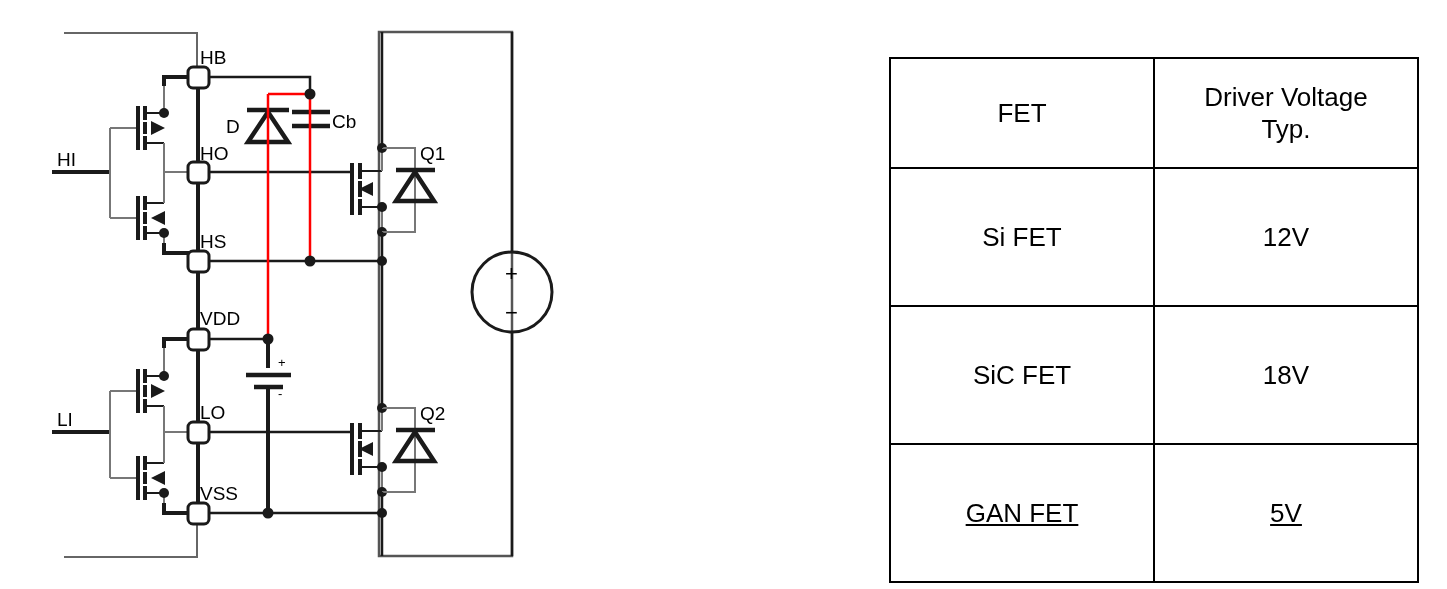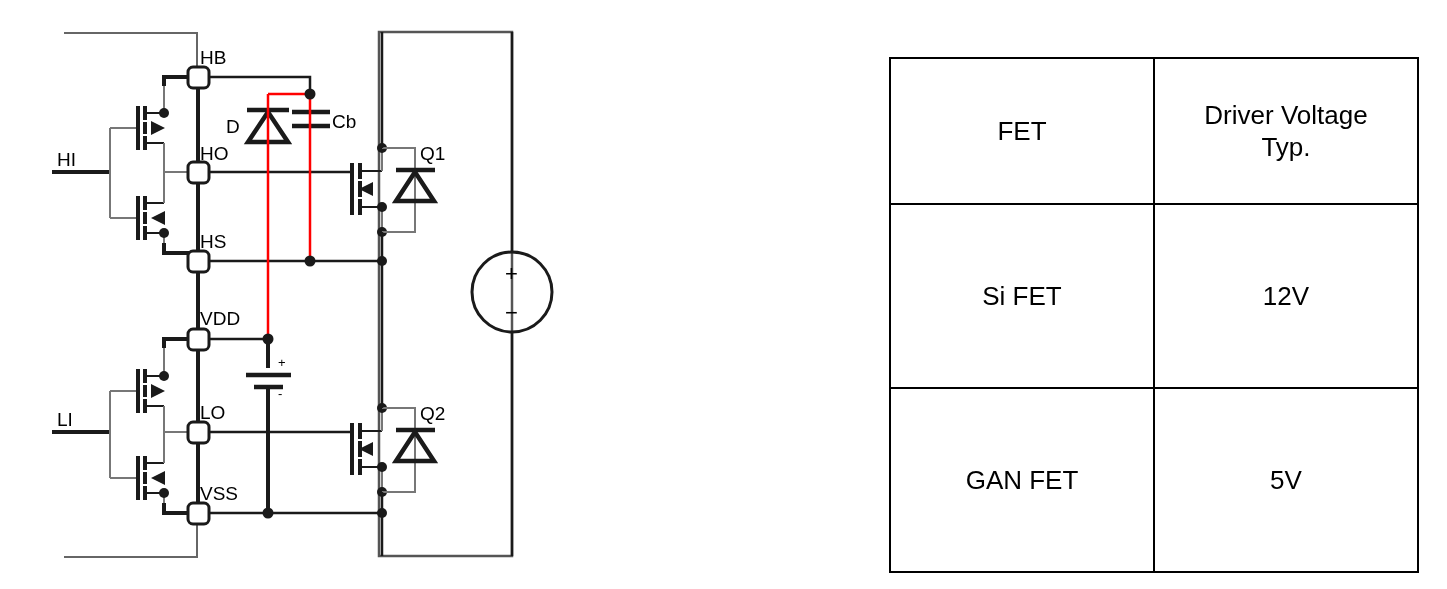--- a/index.html
+++ b/index.html
@@ -13,21 +13,21 @@
   
   #fet-table{position:absolute;left:889px;top:57px;width:524px;height:516px;
              border-collapse:collapse;table-layout:fixed;}
   #fet-table td{border:2px solid #000;text-align:center;vertical-align:middle;
                 font-family:"Liberation Sans",sans-serif;font-size:26px;color:#000;
                 padding:0;line-height:1.25;}
   #fet-table .c0{width:262px;}
   #fet-table .c1{width:262px;margin-top:32px;}
   #fet-table tr.r-head td{height:108px;}
   #fet-table tr.r-body td{height:136px;text-align:center;}
-  #fet-table tr.r-last td{height:136px;}
+  #fet-table tr.r-last td{height:136px;text-decoration:underline;}
 </style>
 </head>
 <body>
 
 <div id="root">
 
   <svg id="schematic" viewBox="0 0 620 589">
     <defs>
       <g id="drv-nfet">
 
@@ -261,20 +261,24 @@
   <table id="fet-table">
     <tbody>
       <tr class="r-head">
         <td class="c0">FET</td>
         <td class="c1"><span>Driver Voltage</span><br><span>Typ.</span></td>
       </tr>
       <tr class="r-body">
         <td class="c0">Si FET</td>
         <td class="c1">12V</td>
       </tr>
+      <tr class="r-body">
+        <td class="c0">SiC FET</td>
+        <td class="c1">18V</td>
+      </tr>
       <tr class="r-last">
         <td class="c0">GAN FET</td>
         <td class="c1">5V</td>
       </tr>
     </tbody>
   </table>
 
 </div>
 
 </body></html>

